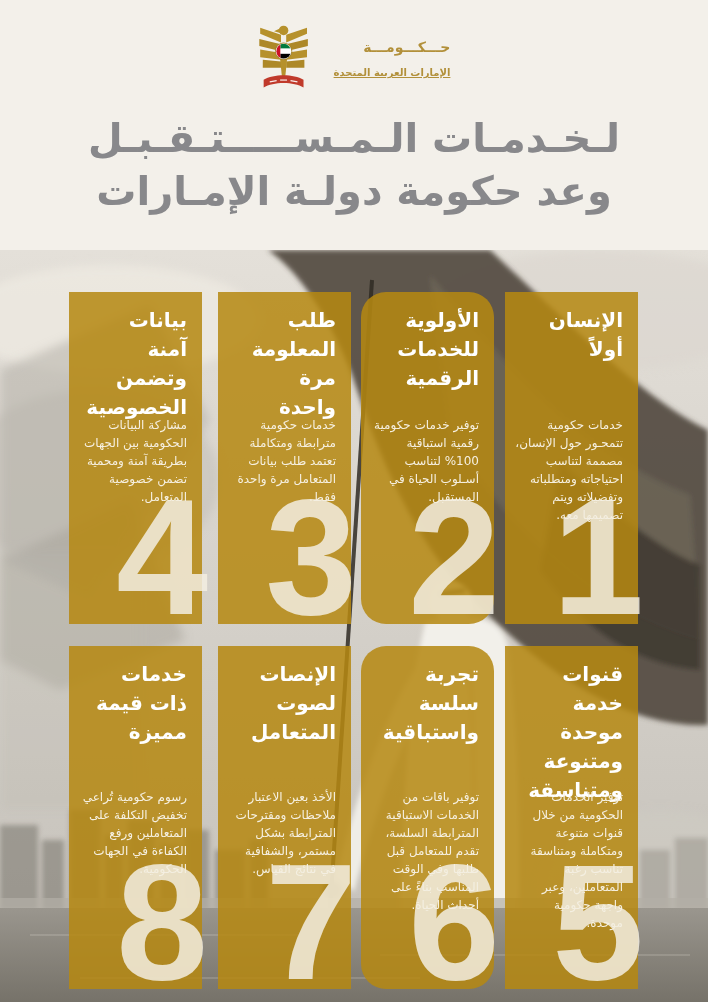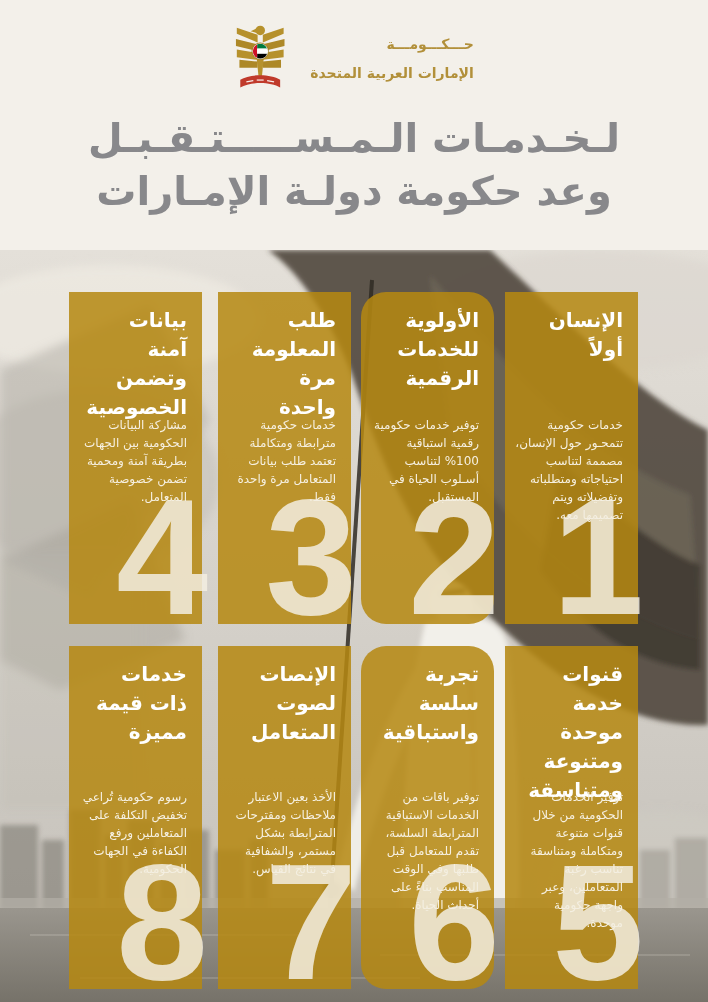--- a/index.html
+++ b/index.html
@@ -10,21 +10,21 @@
     font-family:"DejaVu Sans", sans-serif;
   }
 
   
   .header { position:absolute; top:0; left:0; right:0; height:250px; z-index:3; }
   .logo { position:absolute; top:22px; left:50%; transform:translateX(-50%);
           display:flex; align-items:center; gap:24px; }
   .emblem { width:52px; height:74px; display:block; }
   .logo-text { direction:rtl; text-align:right; color:#B2903A; }
   .logo-line1 { font-size:14px; font-weight:bold; line-height:1.2; }
-  .logo-line2 { font-size:14px; font-weight:bold; margin-top:12px; line-height:1.2; }
+  .logo-line2 { font-size:10px; font-weight:bold; margin-top:12px; line-height:1.2;text-decoration:underline; }
 
   .main-title { position:absolute; top:112px; left:0; right:0; z-index:3;
     direction:rtl; text-align:center; color:#88888B;
     font-weight:bold; font-size:40px; line-height:1.32; }
 
   
   .photo { position:absolute; top:250px; left:0; width:708px; height:752px; z-index:1; }
   .photo svg { display:block; }
 
   

